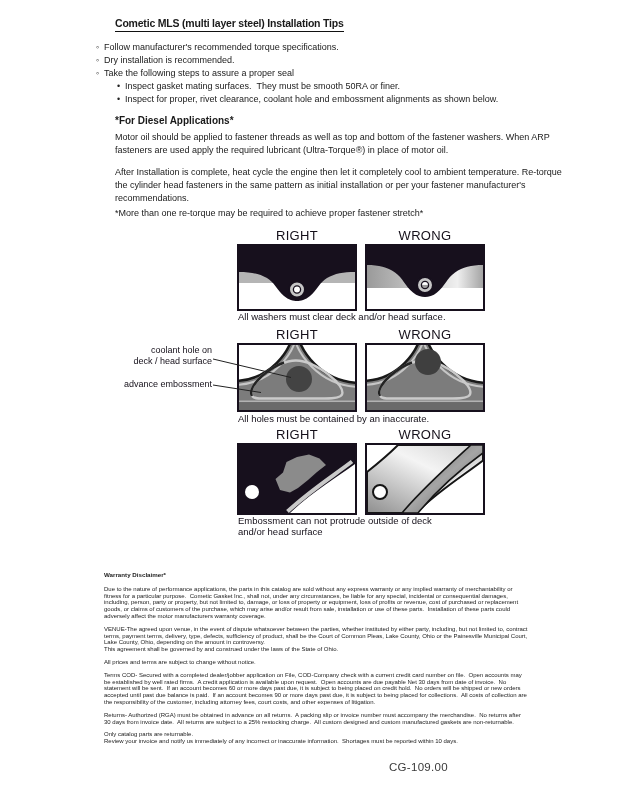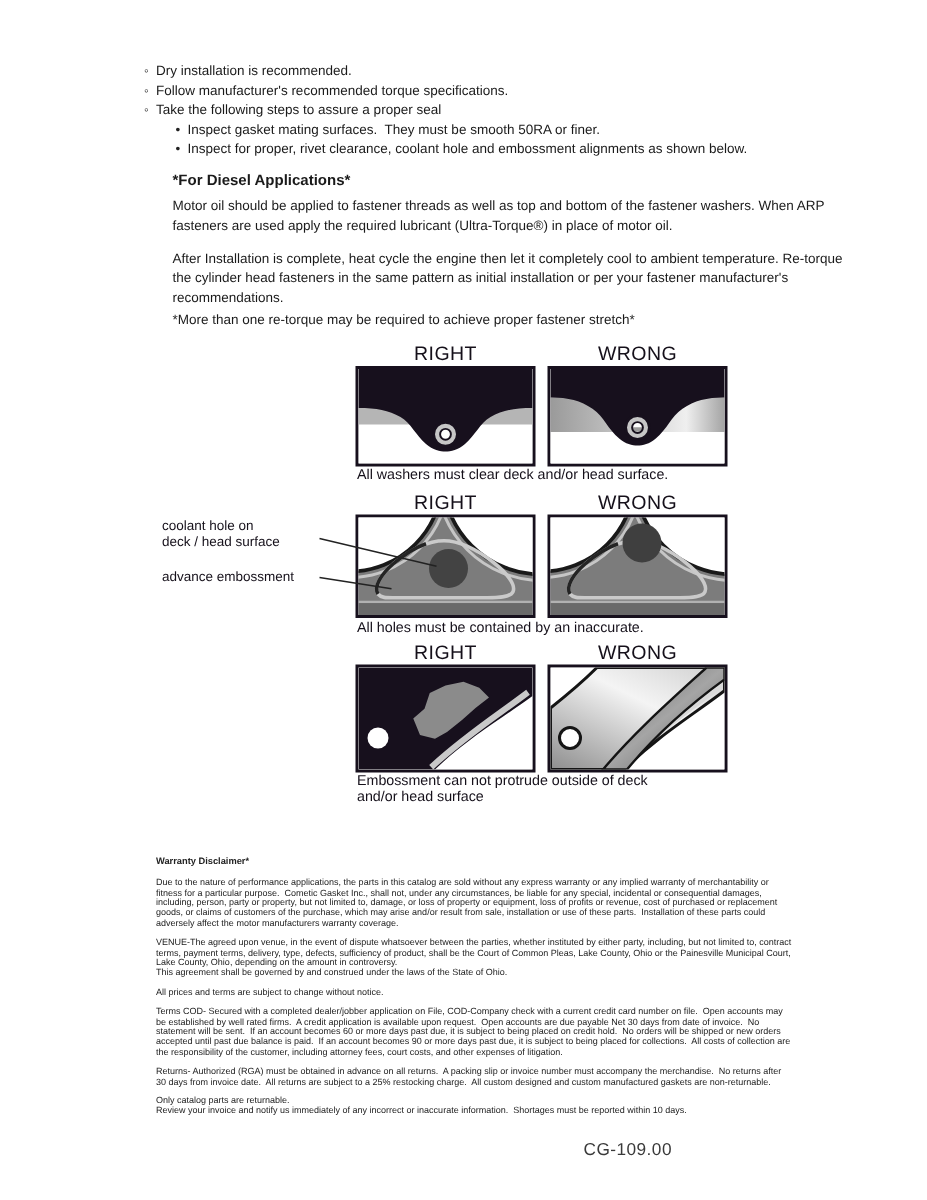--- a/index.html
+++ b/index.html
@@ -41,45 +41,46 @@
   .dlabel{width:120px;text-align:center;font-size:13px;letter-spacing:0.3px;color:#15101a;}
   .caption{font-size:9.5px;line-height:10.5px;color:#15101a;}
 
   
   .panel{
     width:120px;background:#fff;border:2px solid #17101d;box-sizing:border-box;display:block;
   }
   .h1{height:67px;} .h2{height:69px;} .h3{height:72px;}
 
   
-  .side-label{font-size:9px;line-height:11px;text-align:left;color:#15101a;}
+  .side-label{font-size:9px;line-height:11px;text-align:right;color:#15101a;}
   .leader-overlay{left:0;top:0;pointer-events:none;}
 
   
   .disc{left:104px;top:572px;width:425px;font-size:6px;line-height:6.8px;color:#222;}
   .disc-heading{font-weight:700;font-size:6.2px;margin:0 0 7px 0;}
   .disc p{margin:0 0 6px 0;}
 
   
   .footer-code{left:389px;top:761px;font-size:11.5px;letter-spacing:0.3px;color:#3a3a3a;}
 </style>
 </head>
 <body>
 
 <div class="page">
 
+  <div class="abs doc-title pre">Cometic MLS (multi layer steel) Installation Tips</div>
 
   <div class="abs tips">
     <div class="b-row b-main">
       <span class="marker"></span>
+      <span class="pre">Follow manufacturer's recommended torque specifications.</span>
+    </div>
+    <div class="b-row b-main">
+      <span class="marker"></span>
       <span class="pre">Dry installation is recommended.</span>
-    </div>
-    <div class="b-row b-main">
-      <span class="marker"></span>
-      <span class="pre">Follow manufacturer's recommended torque specifications.</span>
     </div>
     <div class="b-row b-main">
       <span class="marker"></span>
       <span class="pre">Take the following steps to assure a proper seal</span>
     </div>
     <div class="b-row b-sub">
       <span class="marker"></span>
       <span class="pre">Inspect gasket mating surfaces.  They must be smooth 50RA or finer.</span>
     </div>
     <div class="b-row b-sub">

